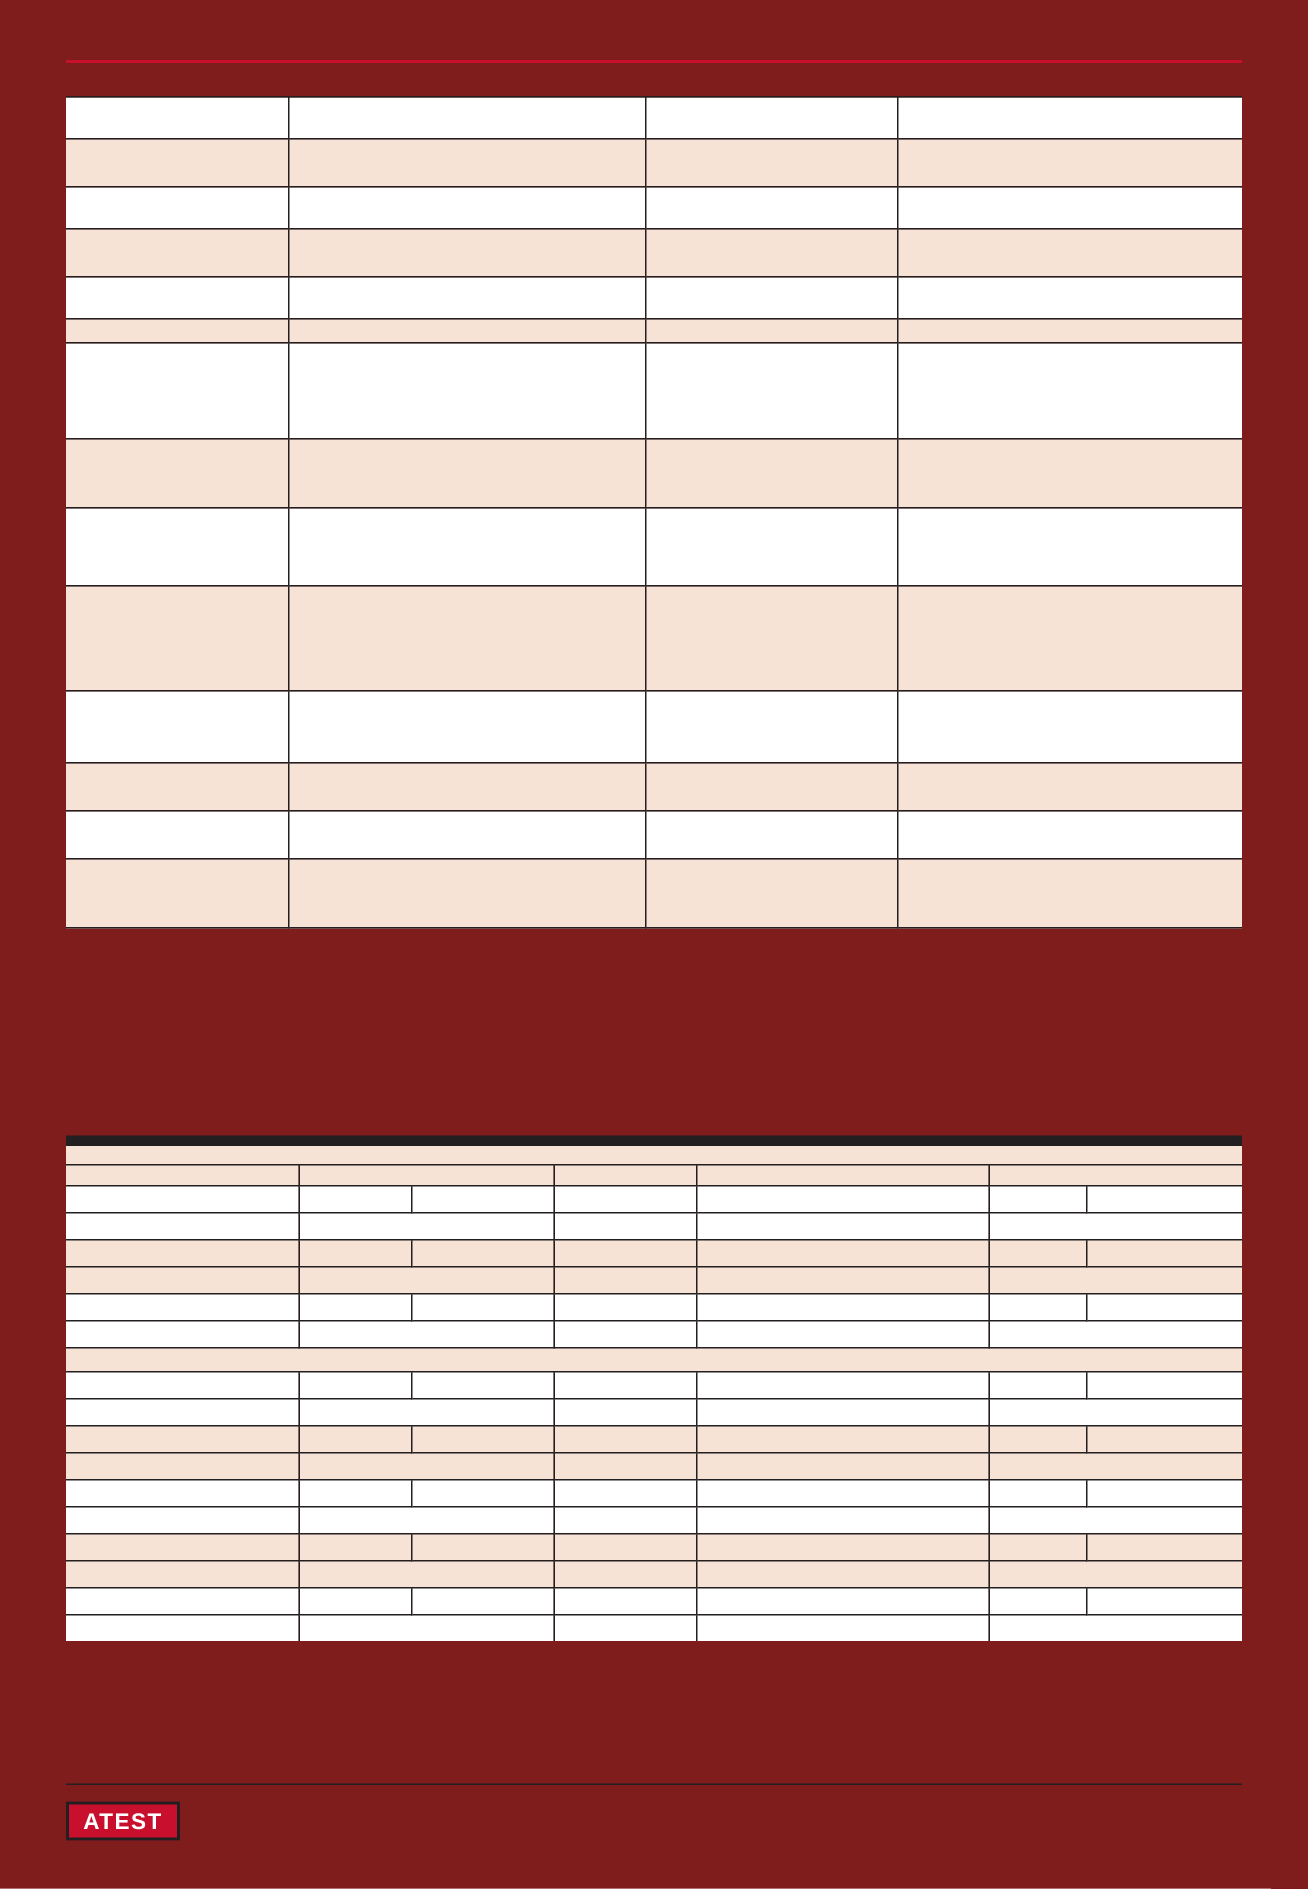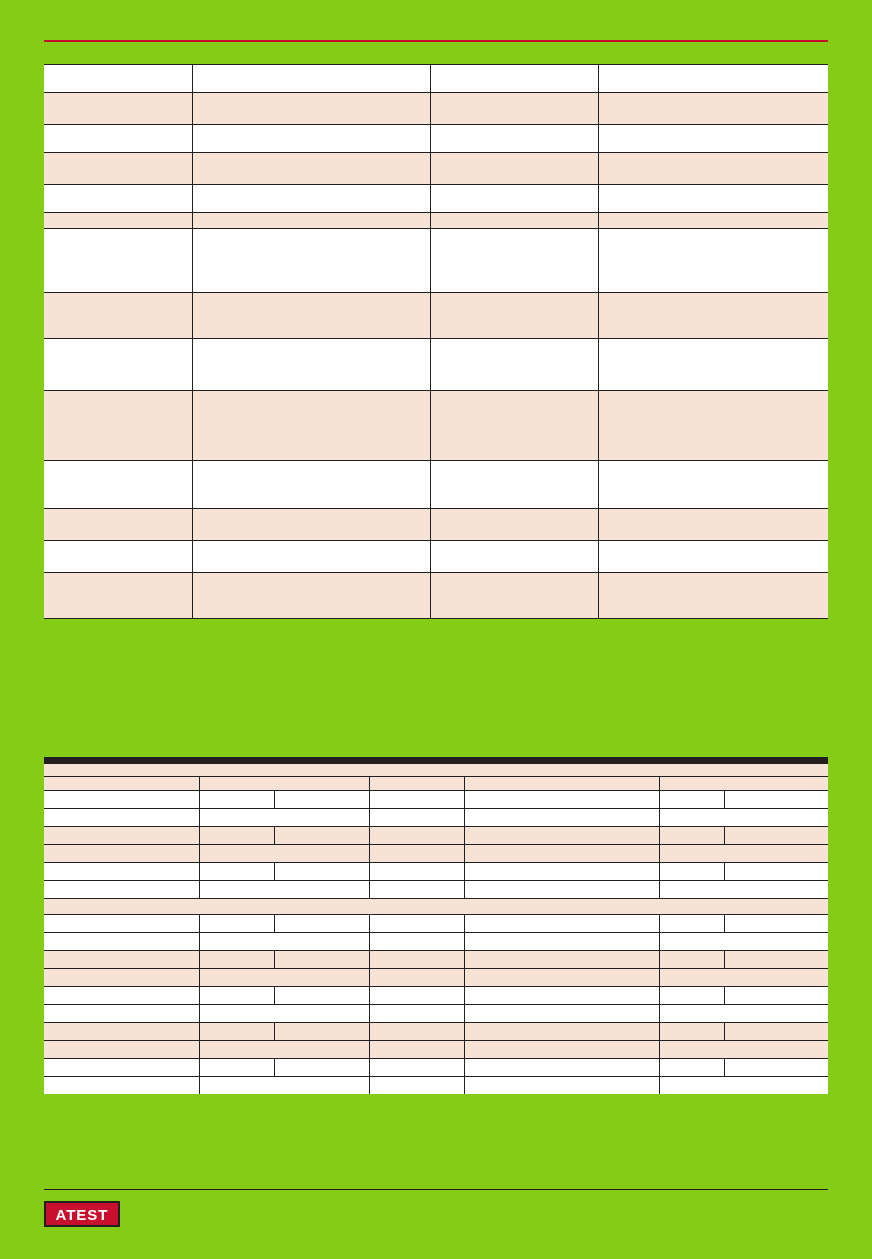--- a/index.html
+++ b/index.html
@@ -12,21 +12,21 @@
     height: 1259px;
     position: relative;
     font-family: "Liberation Sans", sans-serif;
     color: #231f20;
     overflow: hidden;
   }
 
   .page {
     position: absolute;
     inset: 0;
-    background: #84cc16;
+    background: #7f1d1d;
   }
 
   
   .top-rule {
     position: absolute;
     left: 44px;
     top: 40px;
     width: 784px;
     height: 2px;
     background: #c8102e;

